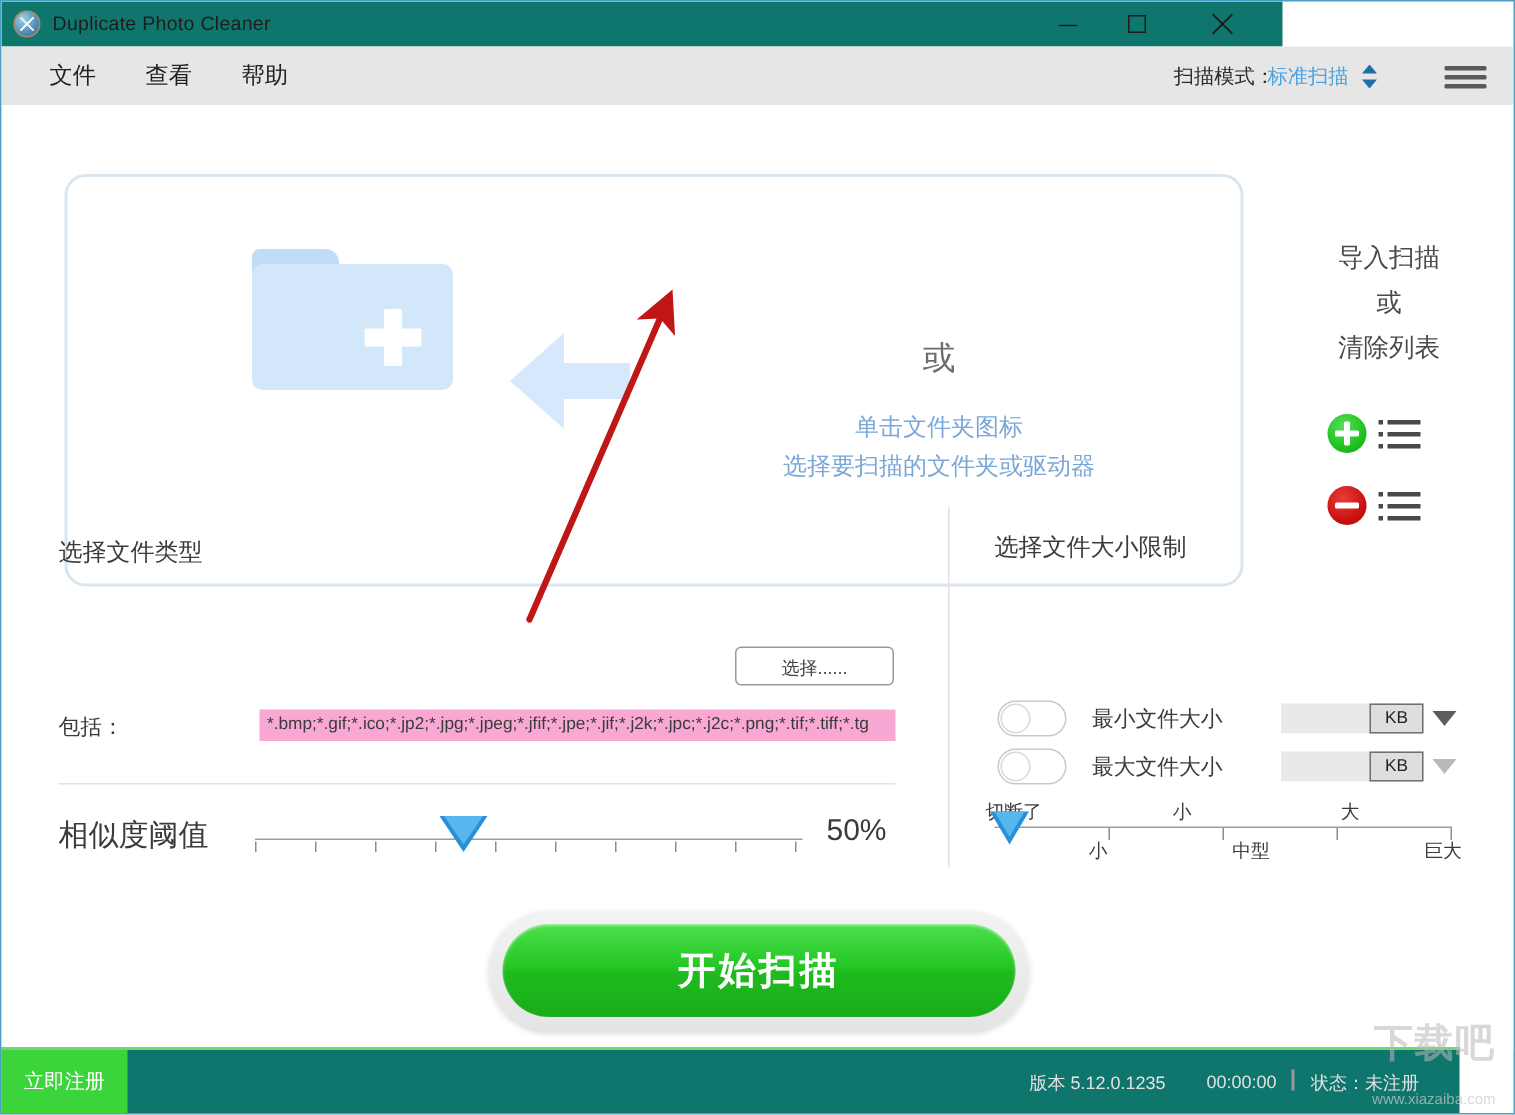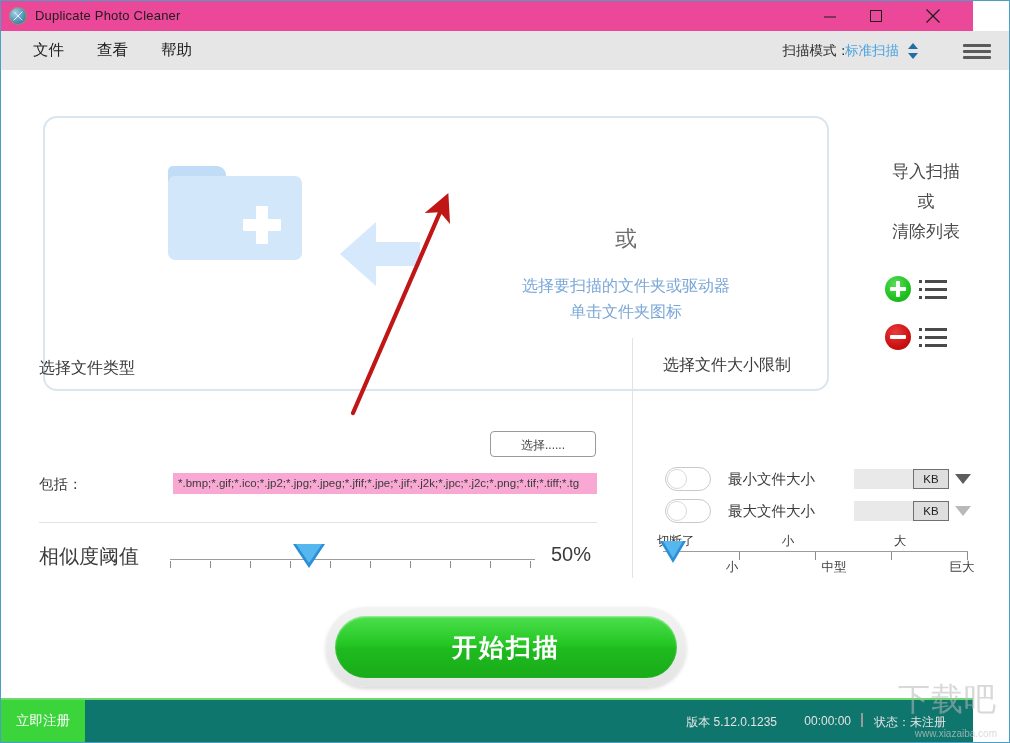--- a/index.html
+++ b/index.html
@@ -6,21 +6,21 @@
   body{
     width:1010px;height:743px;overflow:hidden;
     font-family:"Liberation Sans","DejaVu Sans",sans-serif;
     background:#ffffff;
     -webkit-font-smoothing:antialiased;
   }
   #app{position:relative;width:1010px;height:743px;box-sizing:border-box;
        border:1px solid #4b9fc4;background:#ffffff;overflow:hidden;}
 
   
-  .titlebar{position:absolute;left:0;top:0;width:972px;height:30px;background:#ec4899;}
+  .titlebar{position:absolute;left:0;top:0;width:854px;height:30px;background:#0f766e;}
   .tb-icon{position:absolute;left:8px;top:6px;width:18px;height:18px;border-radius:50%;
     background:radial-gradient(circle at 35% 32%,#9fd0e8 0%,#4f8fb5 55%,#2d5d7d 100%);
     box-shadow:inset 0 0 0 1px #b08a5a;}
   .tb-icon:after{content:"";position:absolute;left:4px;top:4px;width:10px;height:10px;
     background:
       linear-gradient(135deg,transparent 46%,#ffffff 46%,#ffffff 54%,transparent 54%),
       linear-gradient(45deg,transparent 46%,#e8f2f8 46%,#e8f2f8 54%,transparent 54%);
     opacity:.9;border-radius:2px;}
   .tb-title{position:absolute;left:34px;top:7px;font-size:13px;color:#1d1d1d;letter-spacing:.2px;}
   .wbtn{position:absolute;top:0;width:46px;height:30px;cursor:default;}
@@ -151,21 +151,21 @@
              border-top:2px solid #6fd96f;}
   .reg-btn{position:absolute;left:0;top:0;width:84px;height:42px;background:#3bd43b;
            font-size:13.5px;color:#fff;text-align:center;line-height:42px;cursor:pointer;}
   .sb-ver{position:absolute;right:196px;top:14px;font-size:12px;color:#e2e2e2;white-space:nowrap;}
   .sb-time{position:absolute;right:122px;top:14px;font-size:12px;color:#e2e2e2;white-space:nowrap;}
   .sb-sep{position:absolute;right:110px;top:13px;width:2px;height:14px;background:#9a9a9a;}
   .sb-status{position:absolute;right:27px;top:14px;font-size:12px;color:#e2e2e2;white-space:nowrap;}
 
   
   .wm{position:absolute;right:6px;bottom:2px;width:140px;height:62px;pointer-events:none;}
-  .wm-big{position:absolute;right:6px;top:0;font-size:32px;font-weight:normal;color:#b9b9b9;
+  .wm-big{position:absolute;right:6px;top:0;font-size:26px;font-weight:bold;color:#b9b9b9;
           opacity:.55;letter-spacing:1px;}
   .wm-small{position:absolute;right:6px;bottom:1px;font-size:10px;color:#c9c9c9;opacity:.7;}
 
   
   .annot{position:absolute;left:0;top:0;width:1010px;height:743px;pointer-events:none;}
 </style>
 </head>
 <body>
 
 <div id="app">
@@ -224,22 +224,22 @@
         <div class="plus-v"></div>
         <div class="plus-h"></div>
       </div>
 
       <svg width="82" height="68" viewBox="0 0 82 68" style="position:absolute;left:293px;top:102px;">
         <polygon points="82,22 38,22 38,2 2,34 38,66 38,46 82,46" fill="#d6e8fb"></polygon>
       </svg>
 
       <div class="dz-or">或</div>
       <div class="dz-sub">
+        <div>单击文件夹图标</div>
         <div>选择要扫描的文件夹或驱动器</div>
-        <div>单击文件夹图标</div>
       </div>
     </div>
 
     <div class="imp-text">
       <div>导入扫描</div>
       <div>或</div>
       <div>清除列表</div>
     </div>
 
     <div class="imp-row r1">

